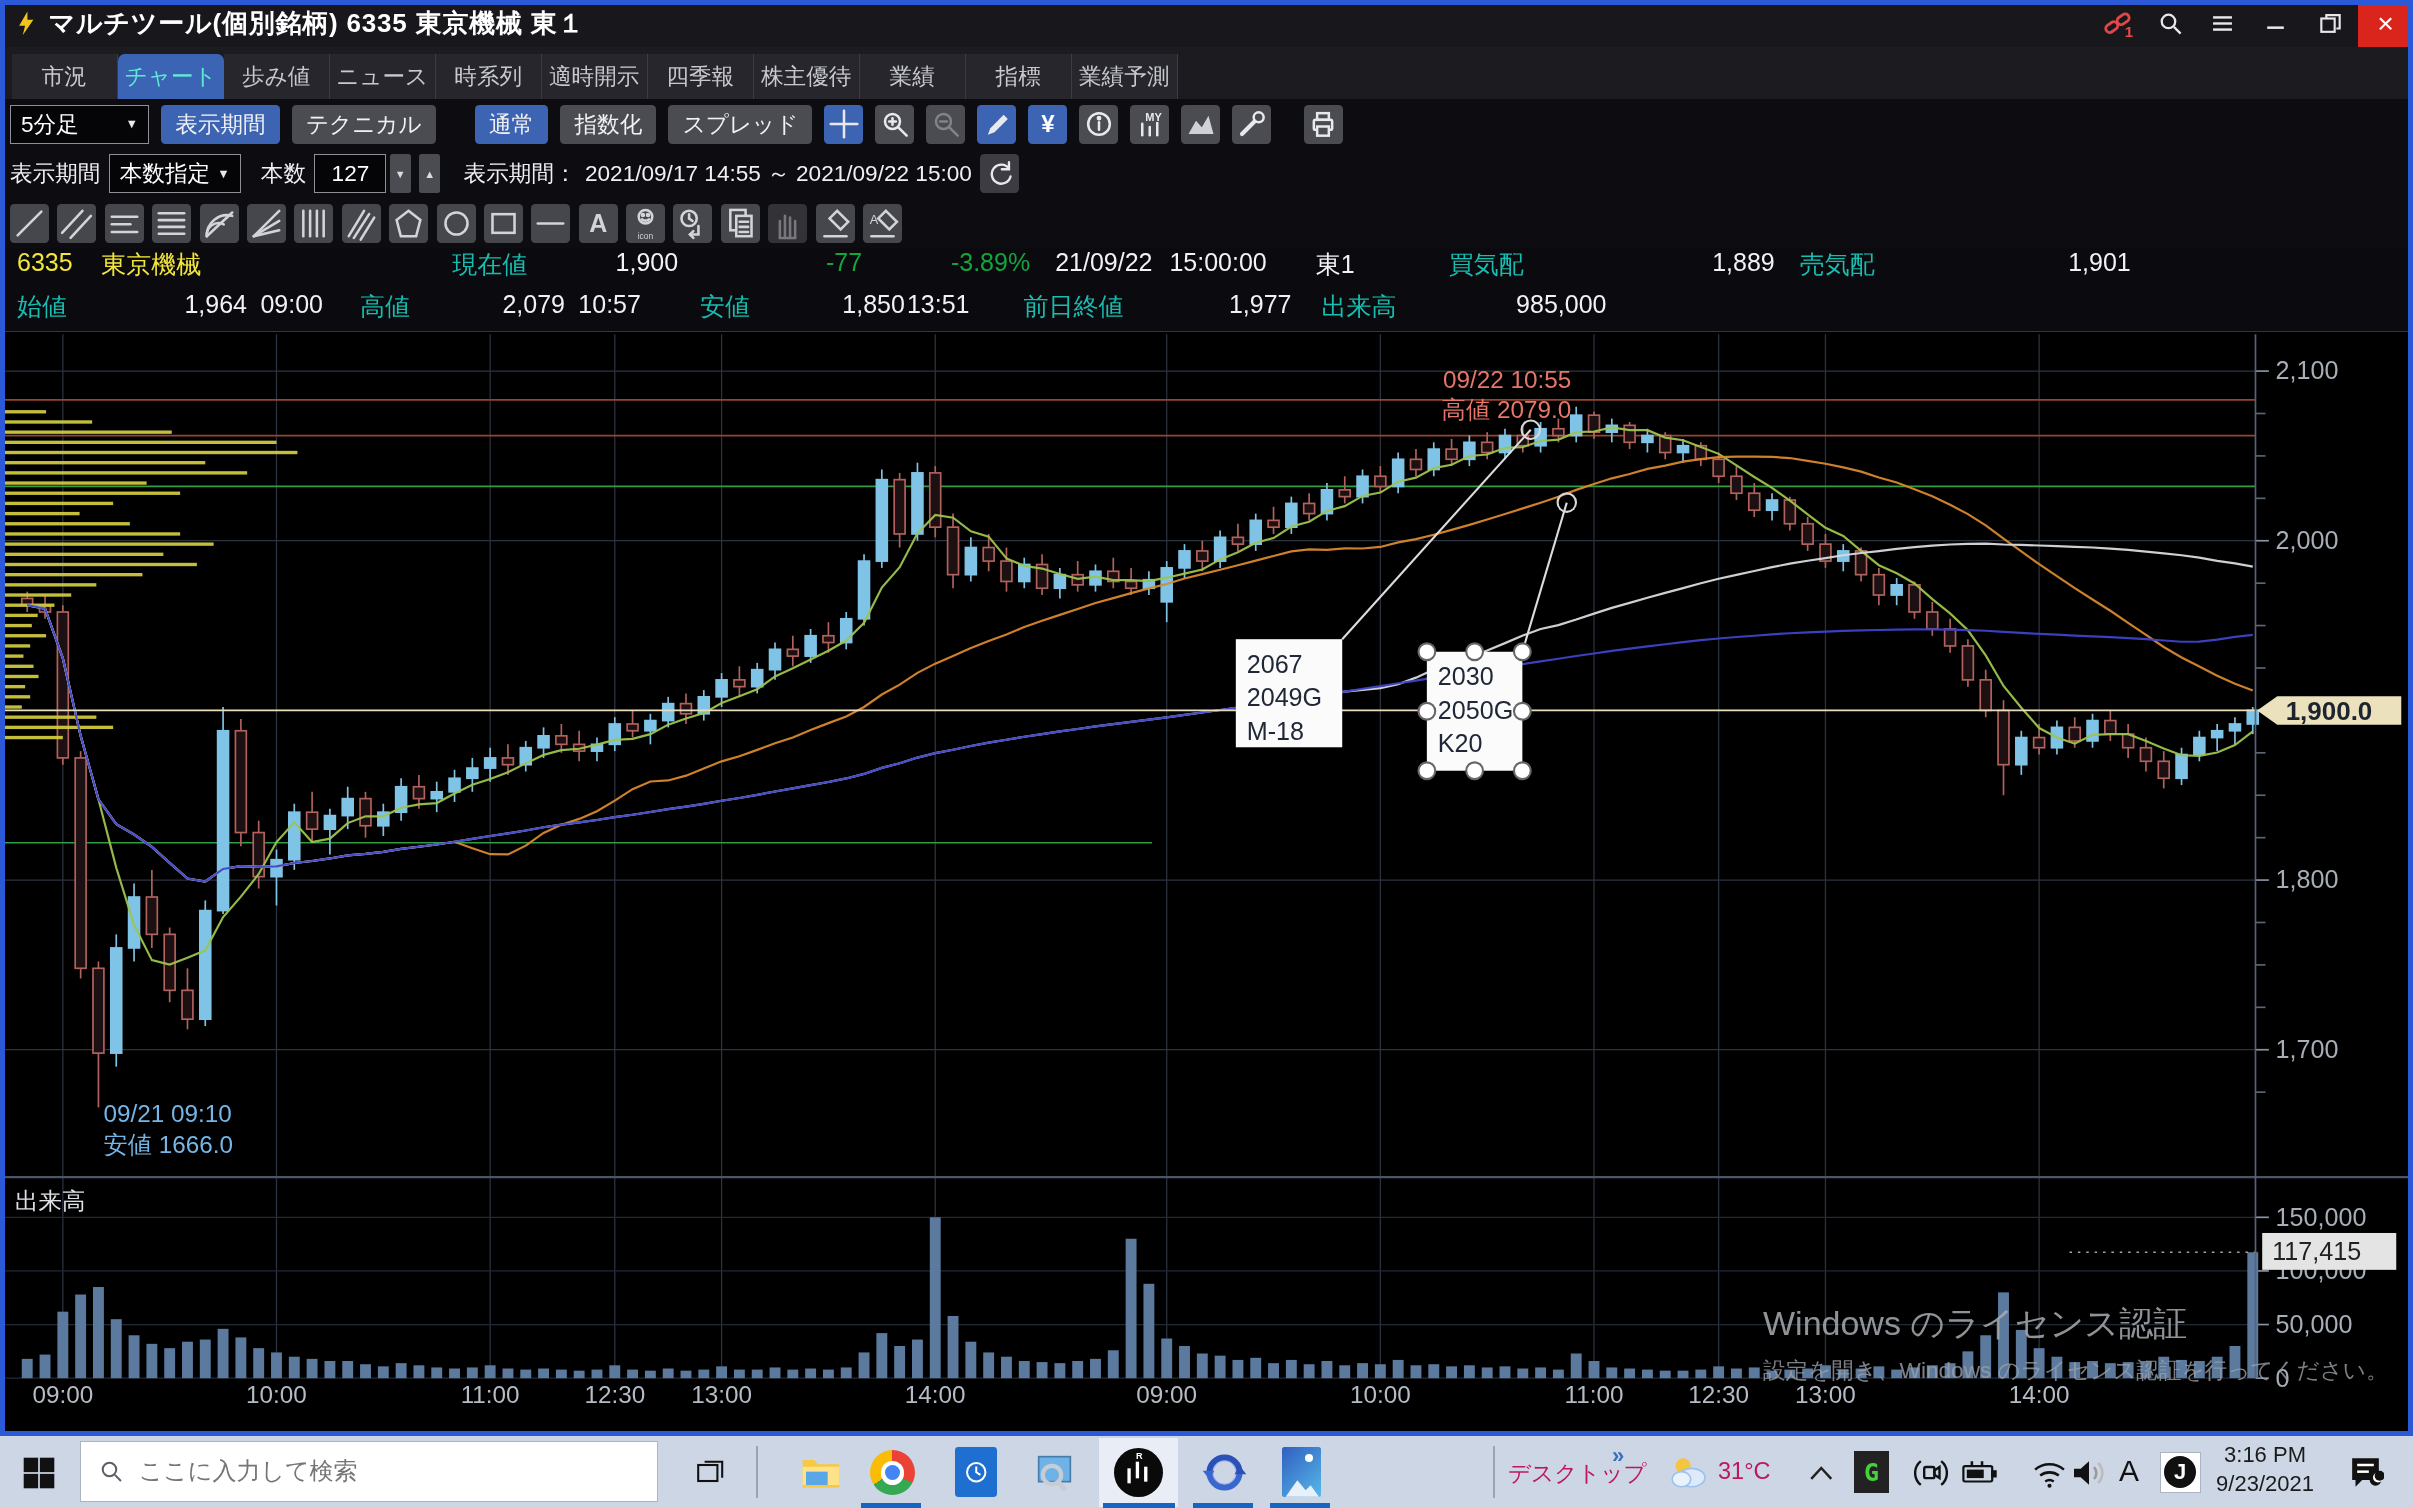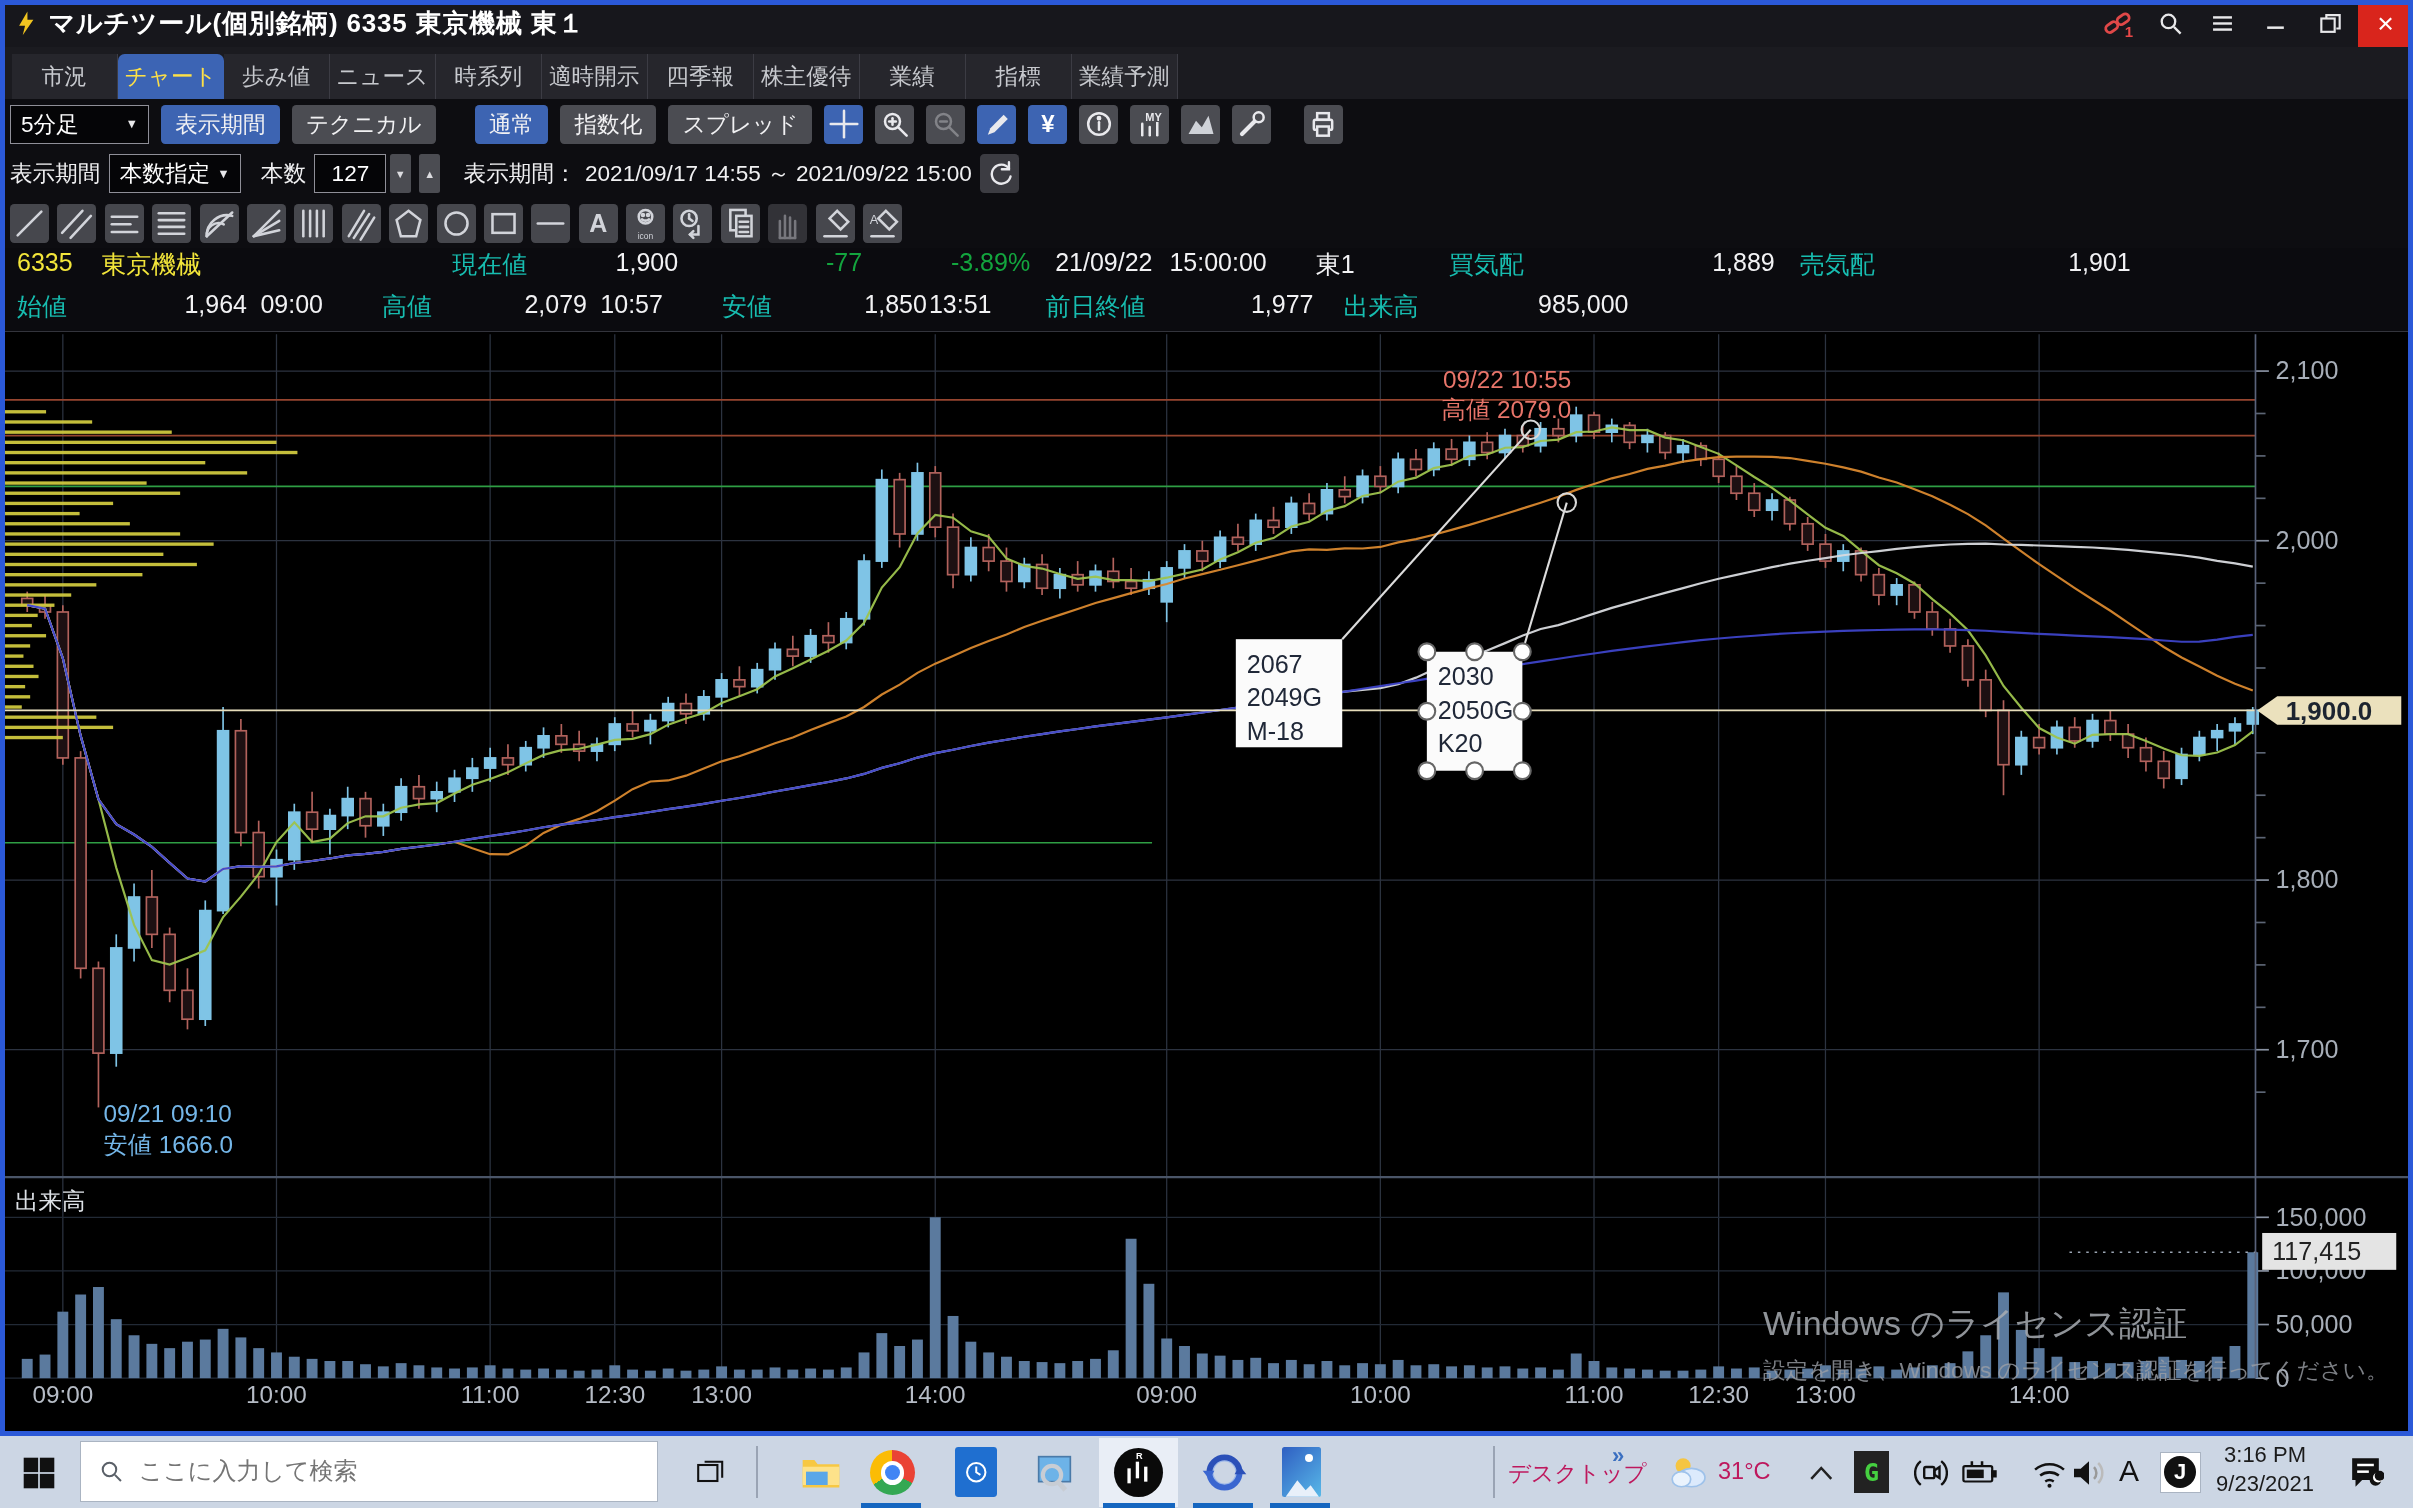--- a/index.html
+++ b/index.html
@@ -9,21 +9,21 @@
   #titlebar{position:absolute;left:0;top:0;width:2413px;height:47px;background:#17171c;display:flex;align-items:center;z-index:6;}
   .title-text{color:#fff;font-size:26px;font-weight:bold;margin-left:8.4px;letter-spacing:0.8px;}
   .tb-right{margin-left:auto;display:flex;align-items:center;height:47px;}
   .tbtn{width:52px;height:47px;display:flex;align-items:center;justify-content:center;}
   .wbtn{width:55px;height:47px;display:flex;align-items:center;justify-content:center;color:#e8e8ea;font-size:28.5px;}
   .wbtn.close{background:#d9251c;color:#fff;}
   .linkbadge{color:#e84848;font-size:15px;font-weight:bold;margin-left:-6.7px;margin-top:15px;}
   
   #tabbar{position:absolute;left:0;top:47px;width:2413px;height:52px;background:#1b1b20;display:flex;align-items:flex-end;padding-left:11.7px;box-sizing:border-box;z-index:6;}
   .tab{width:106px;height:45px;display:flex;align-items:center;justify-content:center;font-size:22.6px;color:#c7c9ce;background:#26262c;border-right:0.8px solid #3c3c44;box-sizing:border-box;}
-  .tab.active{background:#3c64b4;color:#fde047;border-radius:6.7px 6.7px 0 0;border-right:none;}
+  .tab.active{background:#3c64b4;color:#5eead4;border-radius:6.7px 6.7px 0 0;border-right:none;}
   
   .toolrow{position:absolute;left:0;width:2413px;display:flex;align-items:center;padding-left:10px;box-sizing:border-box;background:#0d0d11;z-index:6;}
   #tb1{top:99px;height:50px;gap:12px;}
   #tb2{top:149px;height:49px;gap:8.4px;}
   #tb3{top:198px;height:50px;gap:8.4px;}
   .btn{height:39px;padding:0 14.2px;display:flex;align-items:center;font-size:22.6px;color:#f1f1f3;background:#4b4c52;border-radius:4.2px;}
   .btn.blue{background:#3d64b2;}
   .selectbox{height:39px;background:#050507;border:1.7px solid #8f8f98;color:#fff;font-size:22.6px;display:flex;align-items:center;padding:0 10px;box-sizing:border-box;}
   .caret{font-size:12.6px;margin-left:13.4px;color:#e8e8ea;}
   .ibtn{width:39px;height:39px;border-radius:4.2px;background:#4b4c52;display:flex;align-items:center;justify-content:center;flex:none;}
@@ -362,21 +362,21 @@
   <span class="q c-wht" style="margin-left:49px">東1</span>
   <span class="q c-teal" style="margin-left:94px">買気配</span>
   <span class="q c-wht qr" style="width:251px">1,889</span>
   <span class="q c-teal" style="margin-left:25px">売気配</span>
   <span class="q c-wht qr" style="width:256px">1,901</span>
 </div>
 <div id="info2" class="inforow">
   <span class="q c-teal" style="margin-left:17px">始値</span>
   <span class="q c-wht qr" style="width:180px">1,964</span>
   <span class="q c-wht" style="margin-left:13.4px">09:00</span>
-  <span class="q c-teal" style="margin-left:59px">高値</span>
+  <span class="q c-teal" style="margin-left:37px">高値</span>
   <span class="q c-wht qr" style="width:155px">2,079</span>
   <span class="q c-wht" style="margin-left:13.4px">10:57</span>
   <span class="q c-teal" style="margin-left:59px">安値</span>
   <span class="q c-wht qr" style="width:155px">1,850</span>
   <span class="q c-wht" style="margin-left:2px">13:51</span>
   <span class="q c-teal" style="margin-left:54px">前日終値</span>
   <span class="q c-wht qr" style="width:168px">1,977</span>
   <span class="q c-teal" style="margin-left:30px">出来高</span>
   <span class="q c-wht qr" style="width:210px">985,000</span>
 </div>

